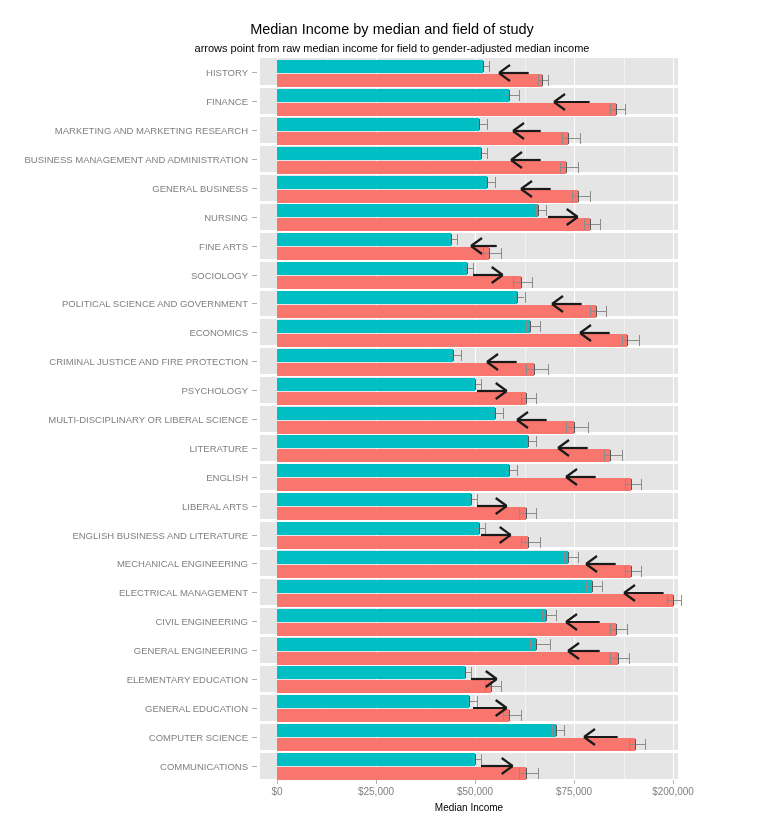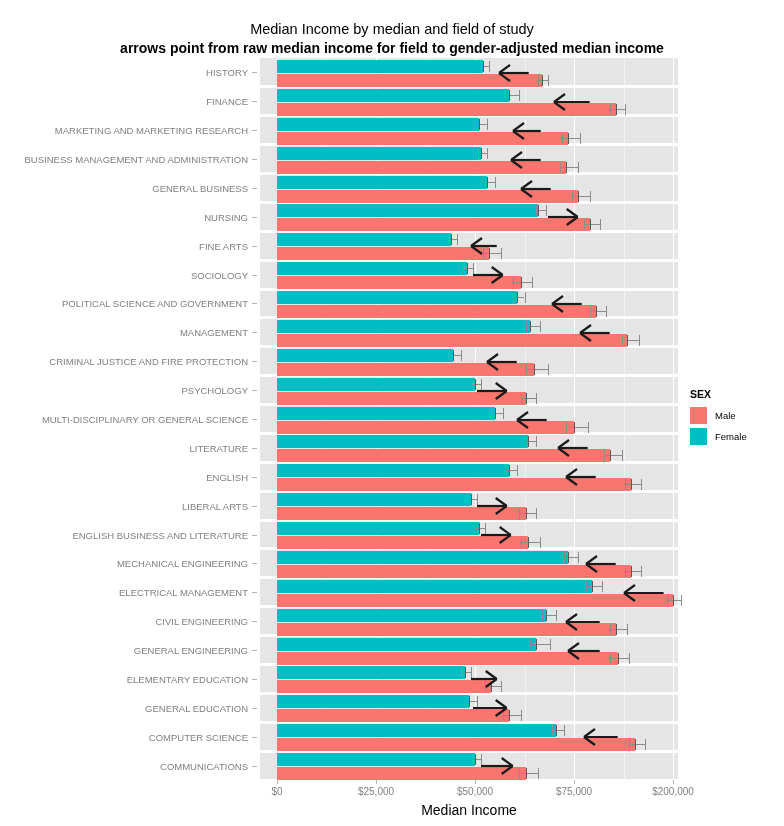--- a/index.html
+++ b/index.html
@@ -9,21 +9,21 @@
     -webkit-font-smoothing:antialiased;
   }
   #plot-root{position:absolute;inset:0;}
 
   
   #title-block{
     position:absolute;left:0;top:20px;width:784px;text-align:center;
     color:#000000;line-height:19px;
   }
   #title-block .t-line1{display:block;font-size:14.5px;}
-  #title-block .t-line2{display:block;font-size:14px;font-weight:bold;}
+  #title-block .t-line2{display:block;font-size:11px;}
 
   
   #panel{
     position:absolute;left:260px;top:58px;width:418px;height:722px;
     background:#e5e5e5;
   }
   .vgrid-major{position:absolute;top:0;bottom:0;width:1px;background:#ffffff;}
   .vgrid-minor{position:absolute;top:0;bottom:0;width:1px;background:#f2f2f2;}
   .hgrid-major{position:absolute;left:0;right:0;height:1px;background:#ffffff;}
 
@@ -51,21 +51,21 @@
 
   
   #x-axis{position:absolute;left:260px;top:780px;width:418px;height:46px;}
   .x-tick{position:absolute;top:0;width:1px;height:4px;background:#b3b3b3;}
   .x-label{
     position:absolute;top:6px;font-size:10px;color:#808080;
     white-space:nowrap;transform:translateX(-50%);
   }
   #x-title{
     position:absolute;left:260px;top:802px;width:418px;text-align:center;
-    font-size:14px;color:#000000;
+    font-size:10px;color:#000000;
   }
 
   
   #legend{position:absolute;left:690px;top:388px;width:94px;}
   #legend-title{font-size:10.5px;font-weight:bold;color:#000000;margin-bottom:5px;}
   .legend-row{display:flex;align-items:center;height:21px;}
   .legend-key{width:17px;height:17px;flex:0 0 17px;}
   .legend-label{font-size:9.5px;color:#000000;margin-left:8px;white-space:nowrap;}
 </style>
 </head>
@@ -652,27 +652,27 @@
       <div class="y-label" style="top: 129.96px;">GENERAL BUSINESS</div>
       <div class="y-tick" style="top: 130px;"></div>
       <div class="y-label" style="top: 158.84px;">NURSING</div>
       <div class="y-tick" style="top: 159px;"></div>
       <div class="y-label" style="top: 187.72px;">FINE ARTS</div>
       <div class="y-tick" style="top: 188px;"></div>
       <div class="y-label" style="top: 216.6px;">SOCIOLOGY</div>
       <div class="y-tick" style="top: 217px;"></div>
       <div class="y-label" style="top: 245.48px;">POLITICAL SCIENCE AND GOVERNMENT</div>
       <div class="y-tick" style="top: 245px;"></div>
-      <div class="y-label" style="top: 274.36px;">MANAGEMENT</div>
+      <div class="y-label" style="top: 274.36px;">ECONOMICS</div>
       <div class="y-tick" style="top: 274px;"></div>
       <div class="y-label" style="top: 303.24px;">CRIMINAL JUSTICE AND FIRE PROTECTION</div>
       <div class="y-tick" style="top: 303px;"></div>
       <div class="y-label" style="top: 332.12px;">PSYCHOLOGY</div>
       <div class="y-tick" style="top: 332px;"></div>
-      <div class="y-label" style="top: 361px;">MULTI-DISCIPLINARY OR GENERAL SCIENCE</div>
+      <div class="y-label" style="top: 361px;">MULTI-DISCIPLINARY OR LIBERAL SCIENCE</div>
       <div class="y-tick" style="top: 361px;"></div>
       <div class="y-label" style="top: 389.88px;">LITERATURE</div>
       <div class="y-tick" style="top: 390px;"></div>
       <div class="y-label" style="top: 418.76px;">ENGLISH</div>
       <div class="y-tick" style="top: 419px;"></div>
       <div class="y-label" style="top: 447.64px;">LIBERAL ARTS</div>
       <div class="y-tick" style="top: 448px;"></div>
       <div class="y-label" style="top: 476.52px;">ENGLISH BUSINESS AND LITERATURE</div>
       <div class="y-tick" style="top: 477px;"></div>
       <div class="y-label" style="top: 505.4px;">MECHANICAL ENGINEERING</div>
@@ -700,25 +700,14 @@
       <div class="x-label" style="left: 116px;">$25,000</div>
       <div class="x-tick" style="left: 215px;"></div>
       <div class="x-label" style="left: 215px;">$50,000</div>
       <div class="x-tick" style="left: 314px;"></div>
       <div class="x-label" style="left: 314px;">$75,000</div>
       <div class="x-tick" style="left: 413px;"></div>
       <div class="x-label" style="left: 413px;">$200,000</div>
     </div>
   <div id="x-title">Median Income</div>
 
-  <div id="legend">
-    <div id="legend-title">SEX</div>
-    <div class="legend-row">
-      <span class="legend-key" style="background:#f8766d"></span>
-      <span class="legend-label">Male</span>
-    </div>
-    <div class="legend-row">
-      <span class="legend-key" style="background:#00bfc4"></span>
-      <span class="legend-label">Female</span>
-    </div>
-  </div>
 
 </div>
 
 </body></html>

